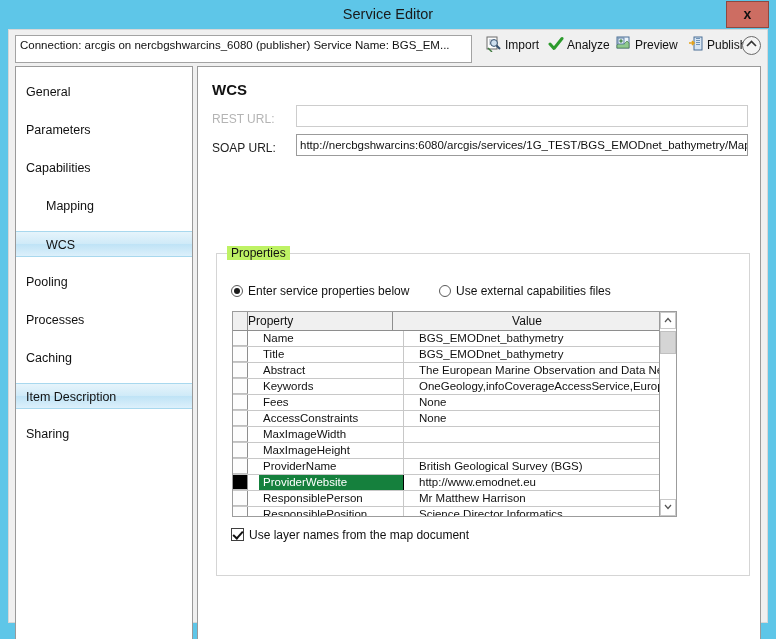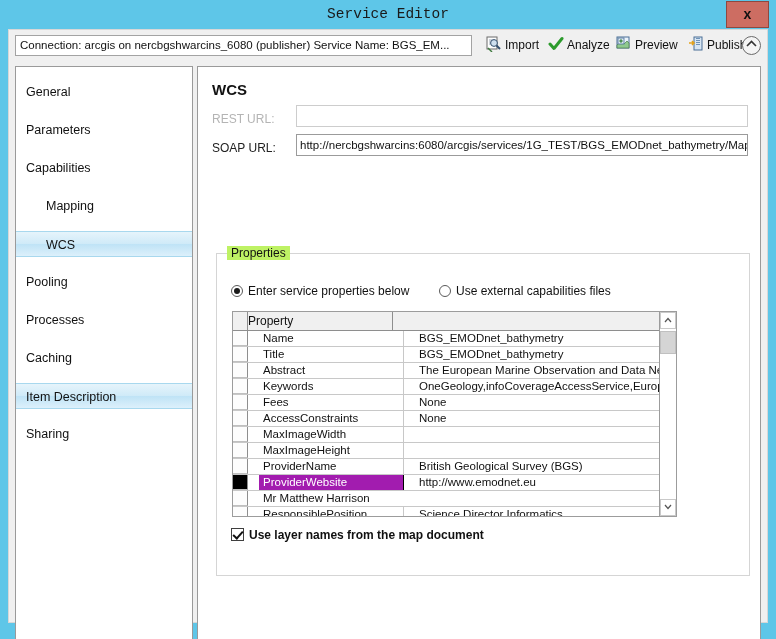--- a/index.html
+++ b/index.html
@@ -31,21 +31,21 @@
     width: 776px; height: 29px;
   }
   #title-text {
     position: absolute;
     left: 0; top: 0;
     width: 776px;
     line-height: 29px;
     text-align: center;
     font-size: 14.5px;
     color: #1a1a1a;
-    font-family: Liberation Mono, monospace;
+    font-family: Liberation Sans, sans-serif;
   }
   #close-button {
     position: absolute;
     right: 7px; top: 1px;
     width: 43px; height: 27px;
     background: #cd6d62;
     border: 1px solid #8f4840;
     box-sizing: border-box;
     color: #111;
     font-size: 14px;
@@ -68,21 +68,21 @@
   
   #conn-strip {
     position: absolute;
     left: 0; top: 0;
     width: 758px; height: 30px;
     background: #f0f0f0;
   }
   #conn-field {
     position: absolute;
     left: 6px; top: 5px;
-    width: 457px; height: 21px;
+    width: 457px; height: 28px;
     background: #ffffff;
     border: 1px solid #a3a3a3;
     box-sizing: border-box;
     font-size: 11.5px;
     line-height: 19px;
     color: #111;
     padding-left: 4px;
     white-space: nowrap;
     overflow: hidden;
     cursor: text;
@@ -305,21 +305,21 @@
     border-right: 1px solid #c8c8c8;
     box-sizing: border-box;
     font-size: 11.5px;
     line-height: 15px;
     padding-left: 4px;
     color: #111;
     overflow: hidden;
     white-space: nowrap;
   }
   .grow.sel .gr-prop {
-    background: #a21caf;
+    background: #15803d;
     color: #ffffff;
     border-right: 1px solid #000;
   }
   .gr-val {
     flex: 1;
     box-sizing: border-box;
     font-size: 11.5px;
     line-height: 15px;
     padding-left: 4px;
     color: #111;
@@ -359,21 +359,20 @@
   }
 
   
   #use-layer-row {
     position: absolute;
     left: 14px; top: 274px;
     font-size: 12px;
     color: #111;
     cursor: pointer;
     white-space: nowrap;
-    font-weight: bold;
   }
   .cb-mark {
     display: inline-block;
     width: 13px; height: 13px;
     border: 1px solid #3f3f3f;
     background: #ffffff;
     box-sizing: border-box;
     vertical-align: -2px;
     margin-right: 5px;
     position: relative;
@@ -481,20 +480,21 @@
         </div>
         <div class="radio-row" id="radio-external">
           <span class="radio-mark"></span><span>Use external capabilities files</span>
         </div>
 
         <div id="table-wrap">
           <div id="grid">
             <div class="grid-head">
               <div class="gh-sel"></div>
               <div class="gh-prop">Property</div>
+              <div class="gh-val">Value</div>
             </div>
 
             <div class="grow">
               <div class="gr-sel"></div>
               <div class="gr-prop">Name</div>
               <div class="gr-val">BGS_EMODnet_bathymetry</div>
             </div>
             <div class="grow">
               <div class="gr-sel"></div>
               <div class="gr-prop">Title</div>
@@ -535,20 +535,21 @@
               <div class="gr-prop">ProviderName</div>
               <div class="gr-val">British Geological Survey (BGS)</div>
             </div>
             <div class="grow sel">
               <div class="gr-sel"></div>
               <div class="gr-prop">ProviderWebsite</div>
               <div class="gr-val">http://www.emodnet.eu</div>
             </div>
             <div class="grow">
               <div class="gr-sel"></div>
+              <div class="gr-prop">ResponsiblePerson</div>
               <div class="gr-val">Mr Matthew Harrison</div>
             </div>
             <div class="grow">
               <div class="gr-sel"></div>
               <div class="gr-prop">ResponsiblePosition</div>
               <div class="gr-val">Science Director Informatics</div>
             </div>
           </div>
 
           <div id="vscroll">

